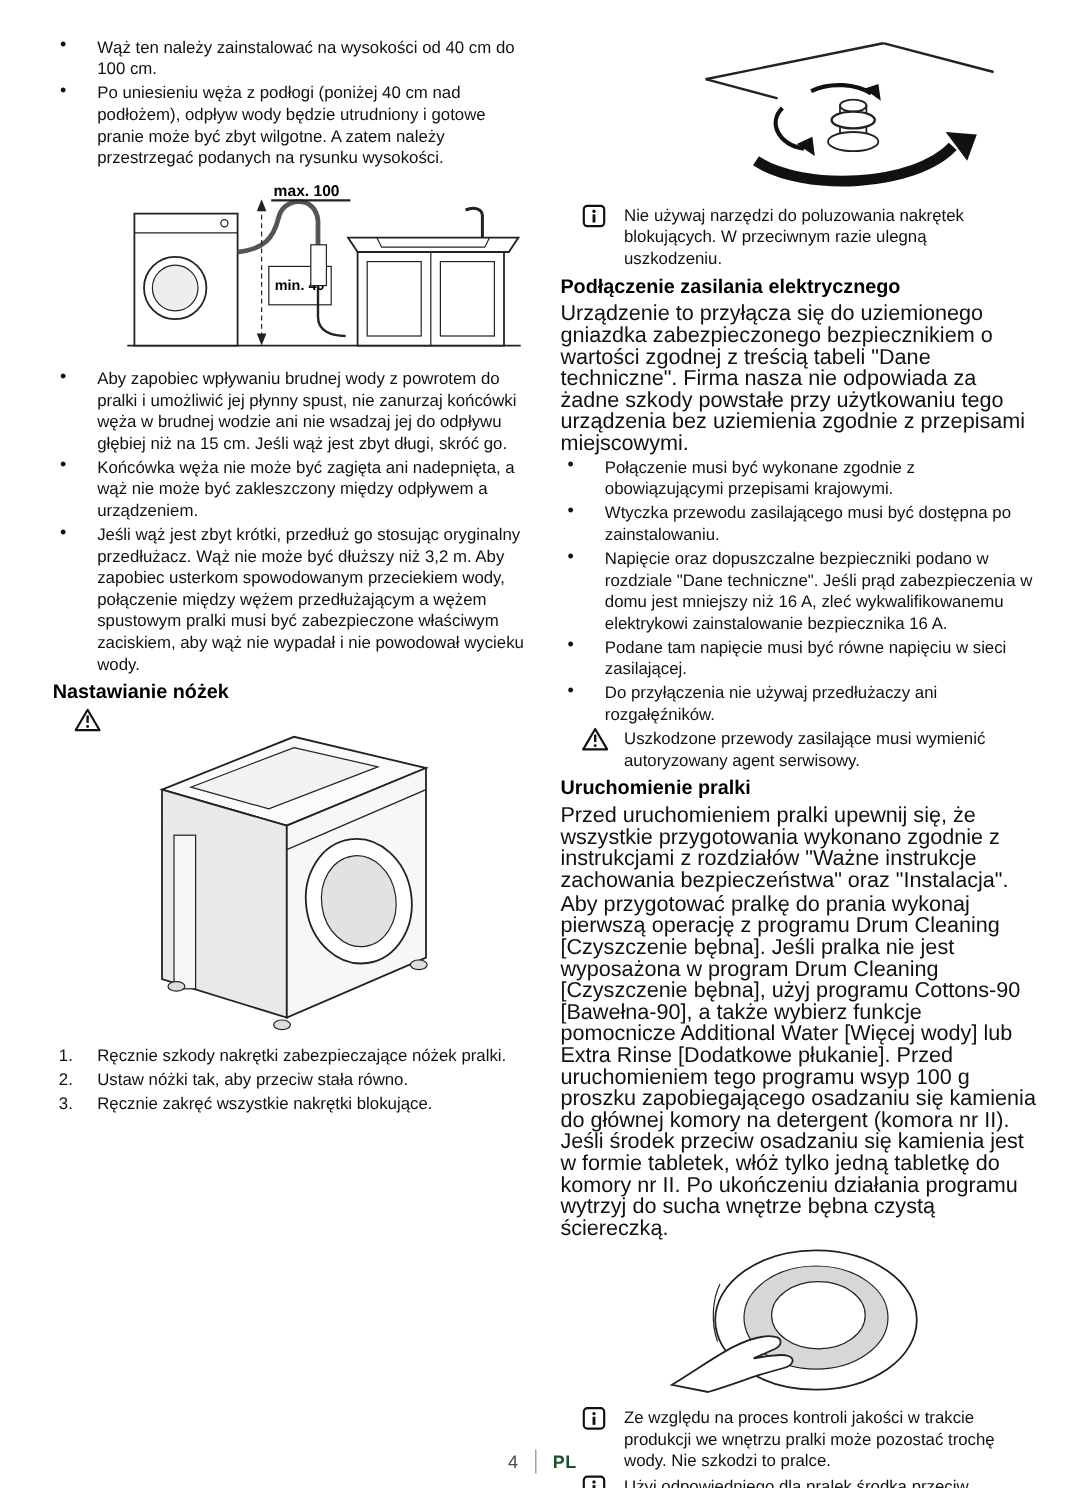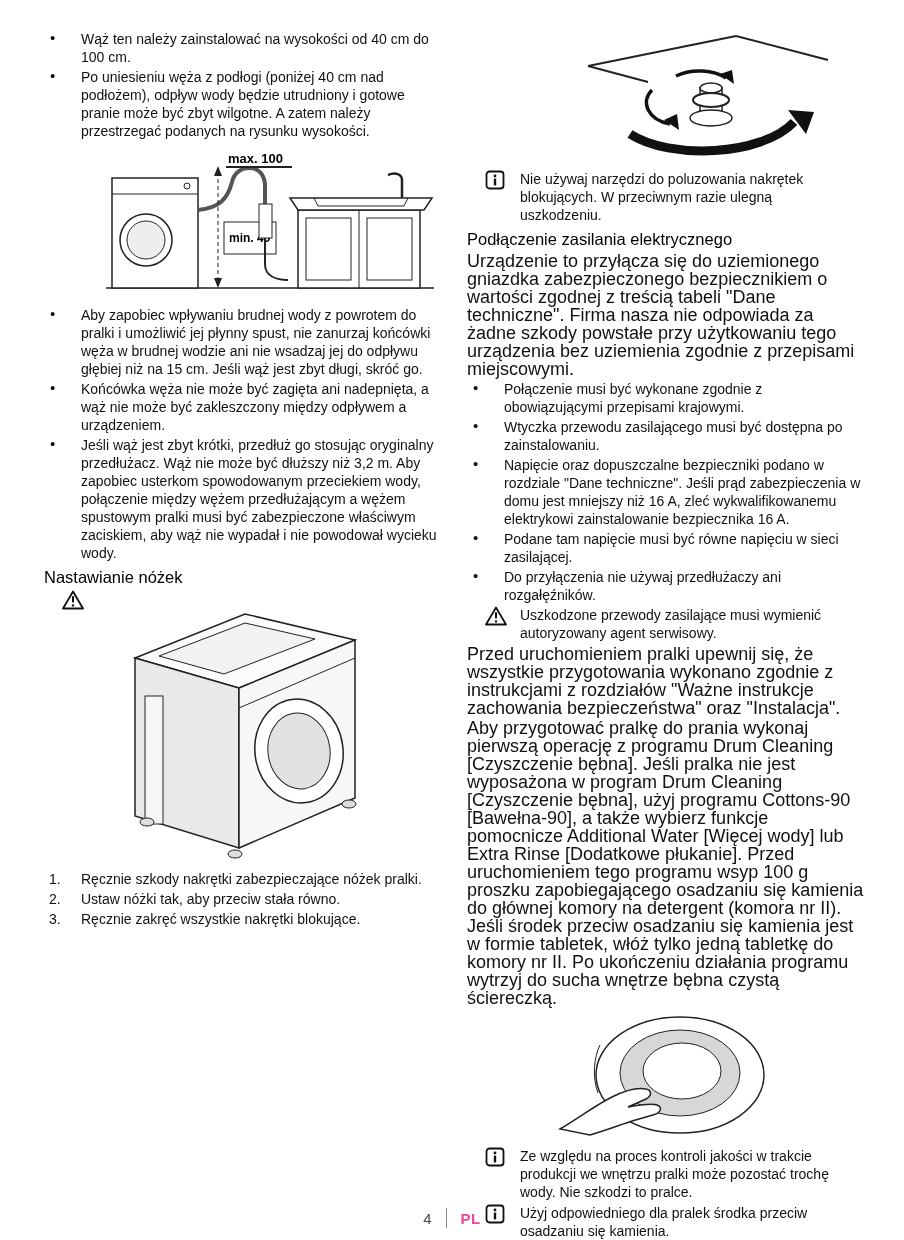--- a/index.html
+++ b/index.html
@@ -3,33 +3,33 @@
 <meta charset="utf-8">
 <style>
   html,body{margin:0;padding:0}
   body{width:904px;height:1240px;background:#ffffff;font-family:"Liberation Sans",sans-serif;color:#111;overflow:hidden}
   .page{position:relative;width:904px;height:1240px;padding:30px 40px 16px 44px;box-sizing:border-box}
   .cols{display:flex;gap:26px}
   .col{width:397px;flex:0 0 397px}
   .li{position:relative;padding-left:37px;font-size:14px;line-height:18px;margin-bottom:2px}
   .marker{position:absolute;left:6px;top:-1px;font-size:15px}
   .num{position:absolute;left:5px;top:0}
-  h2{font-size:16.5px;line-height:22px;font-weight:400;margin:4px 0 2px;color:#000}
+  h2{font-size:16.5px;line-height:22px;font-weight:700;margin:4px 0 2px;color:#000}
   .para{font-size:18px;line-height:18px;margin:0 0 2px 0}
   .iconpara{position:relative;padding-left:37px;font-size:14px;line-height:18px;margin:2px 16px 3px}
   .iconpara .icon{position:absolute;left:2px;top:0}
   .fig{display:block}
   .fig1{margin:8px 0 8px 58px}
   .fig2{margin:8px auto 6px}
   .fig3{margin:0 28px 4px auto}
   .fig4{margin:4px auto 4px}
   .footer{position:absolute;left:0;bottom:12px;width:100%;display:flex;align-items:center;justify-content:center;gap:14px;font-size:15px}
   .footer .pagenum{color:#4a4a4a}
   .footer .sep{width:1px;height:20px;background:#8a8a8a}
-  .footer .pl{font-weight:700;color:#ec4899;letter-spacing:.5px}
+  .footer .pl{font-weight:700;color:#14532d;letter-spacing:.5px}
   svg text{font-family:"Liberation Sans",sans-serif}
 </style>
 </head>
 <body>
 
 <div class="page">
   <div class="cols">
 
     <div class="col">
 
@@ -179,20 +179,21 @@
         <span class="icon">
           <svg width="22" height="20" viewBox="0 0 22 20">
             <polygon points="11,1.5 21,18.5 1,18.5" fill="none" stroke="#111" stroke-width="1.8" stroke-linejoin="round"></polygon>
             <rect x="10" y="6.2" width="2" height="6.2" fill="#111"></rect>
             <circle cx="11" cy="15.4" r="1.2" fill="#111"></circle>
           </svg>
         </span>
         <span>Uszkodzone przewody zasilające musi wymienić autoryzowany agent serwisowy.</span>
       </div>
 
+      <h2>Uruchomienie pralki</h2>
       <p class="para">Przed uruchomieniem pralki upewnij się, że wszystkie przygotowania wykonano zgodnie z instrukcjami z rozdziałów "Ważne instrukcje zachowania bezpieczeństwa" oraz "Instalacja".</p>
       <p class="para">Aby przygotować pralkę do prania wykonaj pierwszą operację z programu Drum Cleaning [Czyszczenie bębna]. Jeśli pralka nie jest wyposażona w program Drum Cleaning [Czyszczenie bębna], użyj programu Cottons-90 [Bawełna-90], a także wybierz funkcje pomocnicze Additional Water [Więcej wody] lub Extra Rinse [Dodatkowe płukanie]. Przed uruchomieniem tego programu wsyp 100 g proszku zapobiegającego osadzaniu się kamienia do głównej komory na detergent (komora nr II). Jeśli środek przeciw osadzaniu się kamienia jest w formie tabletek, włóż tylko jedną tabletkę do komory nr II. Po ukończeniu działania programu wytrzyj do sucha wnętrze bębna czystą ściereczką.</p>
 
       <svg class="fig fig4" width="228" height="132" viewBox="0 0 228 132">
         <ellipse cx="128" cy="64" rx="84" ry="58" fill="#fff" stroke="#222" stroke-width="1.5"></ellipse>
         <ellipse cx="128" cy="62" rx="60" ry="43" fill="#d7d7d7" stroke="#222"></ellipse>
         <ellipse cx="130" cy="60" rx="39" ry="28" fill="#fff" stroke="#222"></ellipse>
         <path d="M48,34 C42,46 40,66 46,82" fill="none" stroke="#222"></path>
         <path d="M8,118 C28,106 44,94 60,86 C70,81 84,76 94,78 C100,79 100,85 94,88 L76,96 C88,94 99,92 105,94 C111,96 109,102 101,104 L80,110 C68,114 52,120 38,124 Z" fill="#fff" stroke="#222" stroke-width="1.5"></path>
       </svg>

